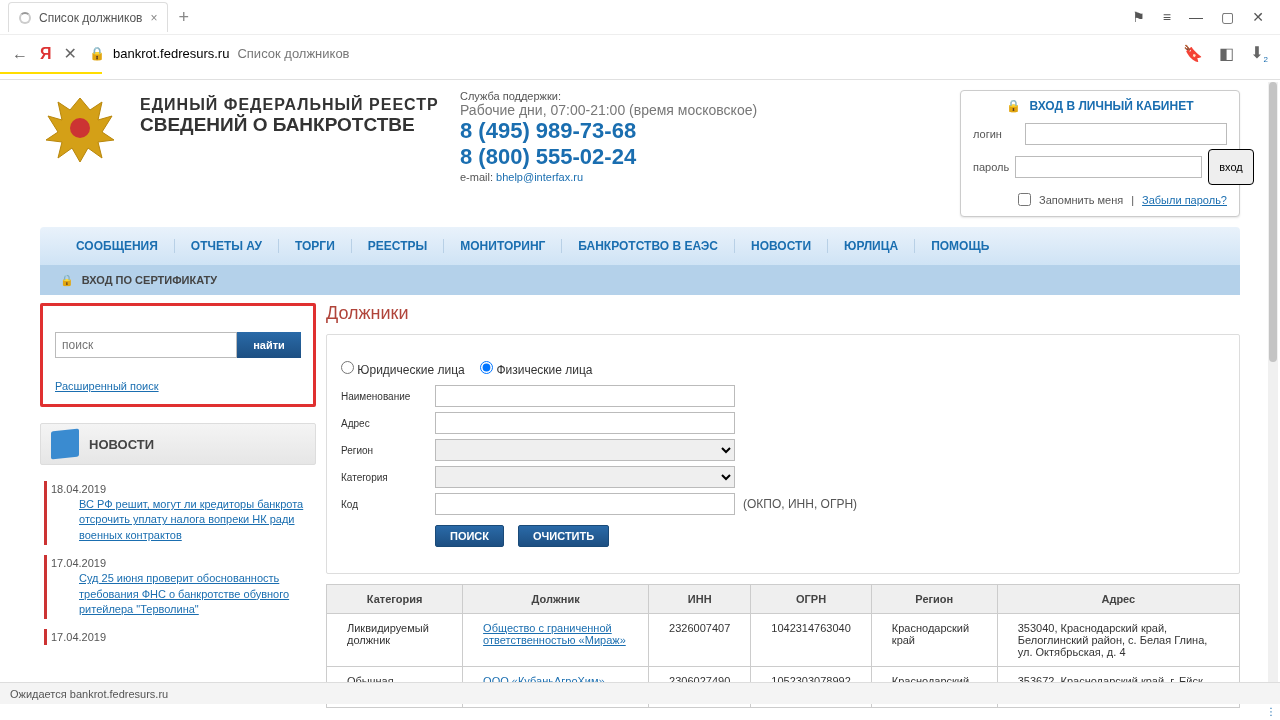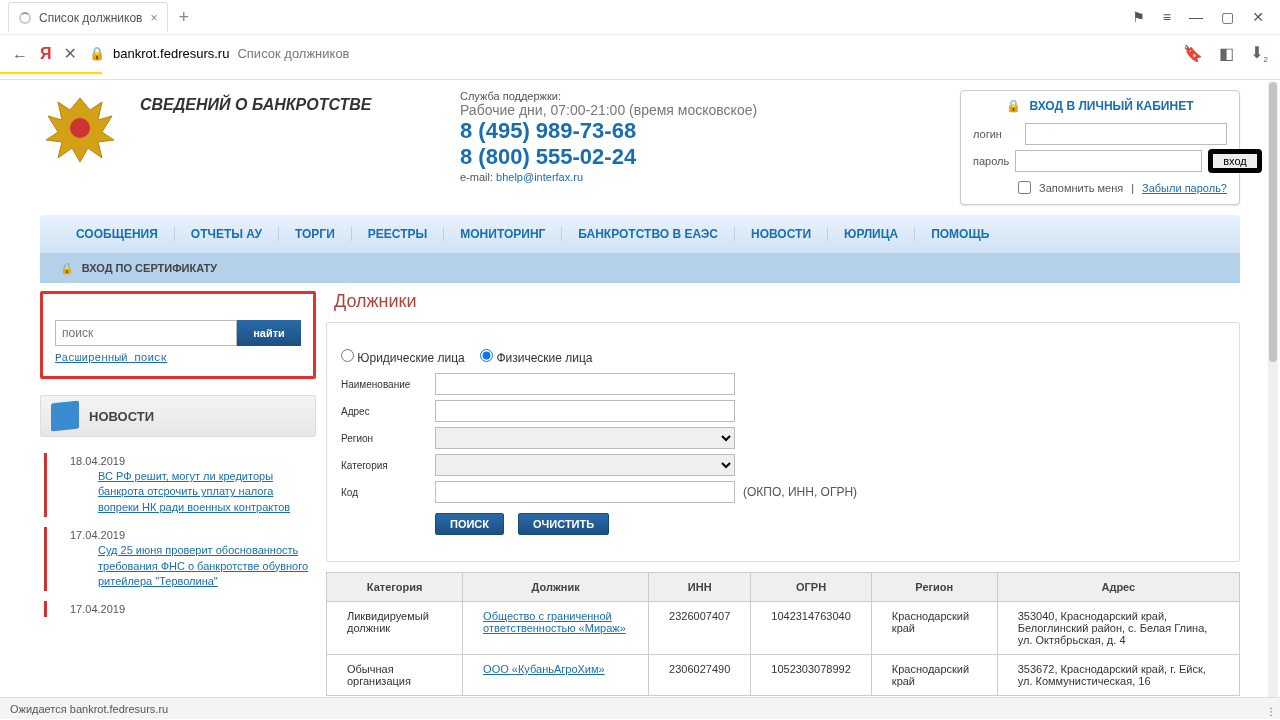--- a/index.html
+++ b/index.html
@@ -18,83 +18,83 @@
 .addr-domain { color: #000; }
 .addr-title { color: #777; }
 .addr-right { margin-left: auto; display: flex; gap: 16px; align-items: center; }
 .yellow-line { height: 2px; background: linear-gradient(to right, #ffdd00 0, #ffdd00 8%, transparent 8%); }
 
 .page { padding: 10px 40px 0 40px; }
 .header-row { display: flex; align-items: flex-start; gap: 20px; }
 .emblem { width: 80px; height: 80px; }
 .site-title { flex: 0 0 300px; padding-top: 6px; }
 .site-title .l1 { font-size: 16px; font-weight: bold; color: #333; letter-spacing: 1px; }
-.site-title .l2 { font-size: 16px; font-weight: bold; color: #333; font-style: italic; }
+.site-title .l2 { font-size: 19px; font-weight: bold; color: #333; }
 .support { flex: 1; text-align: left; padding-top: 0; }
 .support-label { font-size: 11px; color: #555; }
 .support-hours { font-size: 14px; color: #777; }
 .support-phone { font-size: 22px; font-weight: bold; color: #1a6eb0; line-height: 1.2; }
 .support-email { font-size: 11px; color: #555; }
 .support-email a { color: #1a6eb0; }
 
 .login-box { width: 280px; border: 1px solid #ccc; border-radius: 4px; padding: 8px 12px 10px 12px; background: #fff; box-shadow: 0 1px 2px rgba(0,0,0,0.1); }
 .login-head { color: #1a6eb0; font-weight: bold; font-size: 12px; text-align: center; padding-bottom: 6px; }
 .login-head .lock { color: #d9a300; margin-right: 8px; }
 .login-row { display: flex; align-items: center; gap: 6px; margin-top: 4px; }
 .login-row label { width: 46px; font-size: 11px; color: #555; }
 .login-row input { flex: 1; height: 22px; border: 1px solid #bbb; padding: 0 4px; }
-.login-row button { height: 24px; padding: 0 10px; border: 5px solid #000000; border-radius: 4px; background: #eee; cursor: pointer; font-size: 11px; }
+.login-row button { height: 36px; padding: 0 10px; border: 1px solid #000000; border-radius: 4px; background: #eee; cursor: pointer; font-size: 11px; }
 .login-foot { display: flex; align-items: center; gap: 8px; font-size: 11px; margin-top: 8px; color: #555; justify-content: flex-end; }
 .login-foot a { color: #1a6eb0; }
 
 .main-nav { margin-top: 10px; background: linear-gradient(#e9f2fb, #cfe3f5); height: 38px; display: flex; align-items: center; padding: 0 20px; border-radius: 4px 4px 0 0; }
 .main-nav a { color: #1a6eb0; font-weight: bold; font-size: 12px; text-decoration: none; padding: 0 16px; border-right: 1px solid #b8d0e6; }
 .main-nav a:last-child { border-right: none; }
 .cert-bar { background: #b4d1ea; height: 30px; display: flex; align-items: center; padding: 0 20px; font-size: 11px; font-weight: bold; color: #444; }
 .cert-bar .lock { color: #d9a300; margin-right: 8px; }
 
 .body-row { display: flex; gap: 10px; margin-top: 8px; }
 .left-col { width: 276px; }
 .right-col { flex: 1; }
 
 .search-panel { border: 3px solid #e03030; background: #fff; padding: 12px; border-radius: 2px; }
 .search-head { display: flex; align-items: center; gap: 8px; font-weight: bold; color: #444; font-size: 13px; }
 .search-head .mag { width: 36px; height: 36px; }
 .search-input-row { display: flex; margin-top: 14px; }
 .search-input-row input { flex: 1; height: 26px; border: 1px solid #bbb; padding: 0 6px; font-size: 12px; }
 .search-input-row button { width: 64px; background: linear-gradient(#2a6aa8, #1d4f82); color: #fff; border: none; font-size: 11px; font-weight: bold; cursor: pointer; }
-.adv-link { margin-top: 6px; font-size: 11px; font-family: Liberation Mono, monospace; }
+.adv-link { margin-top: 22px; font-size: 11px; }
 .adv-link a { color: #1a6eb0; }
 
 .news-panel { margin-top: 16px; background: linear-gradient(#f4f4f4, #e6e6e6); border: 1px solid #ddd; border-radius: 2px; padding: 6px 10px; display: flex; align-items: center; gap: 10px; }
 .news-panel .ico { width: 28px; height: 28px; background: #3a8bd0; border-radius: 2px; transform: skewY(-6deg); }
 .news-panel .ttl { font-weight: bold; color: #444; font-size: 13px; }
 .news-list { padding: 6px 4px; }
-.news-item { border-left: 3px solid #c33; padding: 2px 0 2px 23px; margin-top: 10px; }
+.news-item { border-left: 3px solid #c33; padding: 2px 0 2px 4px; margin-top: 10px; }
 .news-date { font-size: 11px; color: #555; }
 .news-link { font-size: 11px; color: #1a6eb0; text-decoration: underline; display: block; margin-top: 2px; line-height: 1.4; margin-left: 28px; }
 
-.content-title { color: #b0443a; font-size: 18px; font-weight: normal; margin-bottom: 10px; margin-left: 8px; }
+.content-title { color: #b0443a; font-size: 18px; font-weight: normal; margin-bottom: 10px; }
 .filter-box { border: 1px solid #ddd; padding: 26px 14px; border-radius: 2px; }
 .radio-row { font-size: 12px; margin-bottom: 8px; }
 .radio-row label { margin-right: 12px; }
 .field-row { display: flex; align-items: center; margin-top: 5px; }
 .field-row .lbl { width: 94px; font-size: 10px; color: #333; }
 .field-row input[type=text], .field-row select { width: 300px; height: 22px; border: 1px solid #bbb; padding: 0 4px; font-size: 12px; }
 .field-row .code-input { width: 90px; }
 .field-row .hint { font-size: 12px; color: #555; margin-left: 8px; }
 .btn-row { margin-top: 10px; margin-left: 94px; display: flex; gap: 14px; }
 .blue-btn { background: linear-gradient(#2a6aa8, #1d4f82); color: #fff; border: 1px solid #1a4a78; padding: 4px 14px; font-size: 11px; font-weight: bold; cursor: pointer; border-radius: 2px; }
 
 .results { margin-top: 10px; border: 1px solid #ccc; border-collapse: collapse; width: 100%; font-size: 11px; }
 .results th { background: #efefef; border: 1px solid #ccc; padding: 8px 6px; font-weight: bold; color: #444; }
 .results td { border: 1px solid #ccc; padding: 8px 20px; vertical-align: top; }
 .results a { color: #1a6eb0; text-decoration: underline; }
 
-.status-bar { position: fixed; bottom: 1px; left: 0; right: 0; height: 22px; background: #f4f4f4; border-top: 1px solid #ddd; font-size: 11px; color: #555; display: flex; align-items: center; padding: 0 10px; }
+.status-bar { position: fixed; bottom: 16px; left: 0; right: 0; height: 22px; background: #f4f4f4; border-top: 1px solid #ddd; font-size: 11px; color: #555; display: flex; align-items: center; padding: 0 10px; }
 .scroll-ind { position: fixed; right: 2px; top: 82px; bottom: 22px; width: 10px; background: #f0f0f0; }
 .scroll-thumb { position: absolute; left: 1px; right: 1px; top: 0; height: 280px; background: #c4c4c4; border-radius: 4px; }
 .loading-dots { position: fixed; right: 4px; bottom: 3px; font-size: 10px; color: #1a6eb0; }
 </style>
 </head>
 <body>
 
 <div class="browser-chrome">
   <div class="tab-bar">
     <div class="tab">
@@ -129,20 +129,21 @@
   <div class="yellow-line"></div>
 </div>
 
 <div class="page">
   <div class="header-row">
     <svg class="emblem" viewBox="0 0 80 80">
       <path d="M40 8 L50 20 L62 12 L58 30 L72 26 L62 42 L74 50 L58 52 L62 68 L48 58 L40 72 L32 58 L18 68 L22 52 L6 50 L18 42 L8 26 L22 30 L18 12 L30 20 Z" fill="#d4a017" stroke="#b8860b" stroke-width="1"></path>
       <circle cx="40" cy="38" r="10" fill="#c33"></circle>
     </svg>
     <div class="site-title">
+      <div class="l1">ЕДИНЫЙ  ФЕДЕРАЛЬНЫЙ  РЕЕСТР</div>
       <div class="l2">СВЕДЕНИЙ О БАНКРОТСТВЕ</div>
     </div>
     <div class="support">
       <div class="support-label">Служба поддержки:</div>
       <div class="support-hours">Рабочие дни, 07:00-21:00 (время московское)</div>
       <div class="support-phone">8 (495) 989-73-68</div>
       <div class="support-phone">8 (800) 555-02-24</div>
       <div class="support-email"><span>e-mail: </span><a>bhelp@interfax.ru</a></div>
     </div>
     <div class="login-box">

